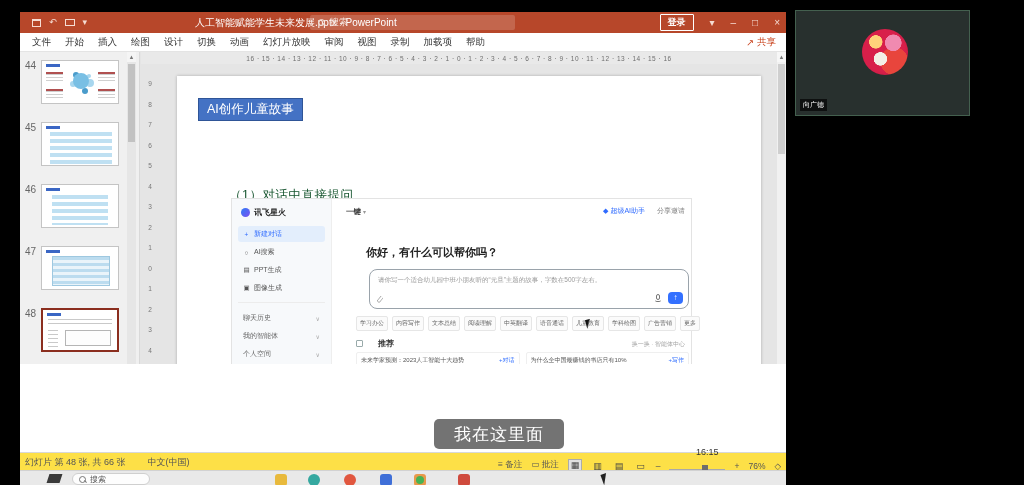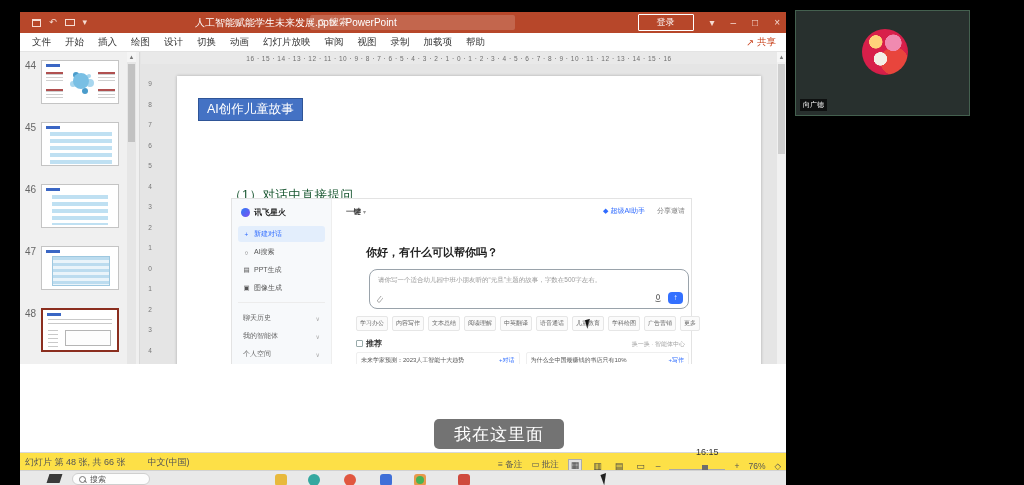--- a/index.html
+++ b/index.html
@@ -14,21 +14,21 @@
   .qat{display:flex;align-items:center;gap:8px;padding-left:12px;font-size:9px;color:#f6ddd4;}
   .qat .g{line-height:1;}
   .saveico{width:9px;height:8px;border:1px solid #f6ddd4;border-top-width:2px;}
   .monico{width:10px;height:7px;border:1px solid #f6ddd4;}
   .doc-title{position:absolute;left:175px;top:4px;font-size:10px;color:#fff;white-space:nowrap;}
   .tb-search{position:absolute;left:290px;top:3px;width:205px;height:15px;background:rgba(255,255,255,.17);border-radius:2px;display:flex;align-items:center;gap:5px;padding-left:8px;color:#f3e2db;font-size:9px;}
   .mag{position:relative;width:7px;height:7px;flex:0 0 auto;}
   .mag::before{content:"";position:absolute;left:0;top:0;width:5px;height:5px;border:1px solid currentColor;border-radius:50%;}
   .mag::after{content:"";position:absolute;left:5px;top:5px;width:3px;height:1px;background:currentColor;transform:rotate(45deg);}
   .tb-right{position:absolute;right:6px;top:0;height:21px;display:flex;align-items:center;gap:16px;}
-  .login-btn{border:1px solid #fff;color:#fff;font-size:9px;padding:1px 18px;border-radius:1px;}
+  .login-btn{border:1px solid #fff;color:#fff;font-size:9px;padding:1px 7px;border-radius:1px;font-weight:bold;}
   .winbtn{color:#f6ddd4;font-size:10px;line-height:1;}
 
   
   .menubar{position:absolute;left:0;top:21px;right:0;height:19px;background:#fff;border-bottom:1px solid #e4e4e4;display:flex;align-items:center;}
   .tabs{display:flex;gap:14px;padding-left:12px;font-size:9.5px;color:#333;white-space:nowrap;}
   .share-btn{position:absolute;right:10px;top:0;height:19px;display:flex;align-items:center;gap:3px;color:#c8401a;font-size:9.5px;}
 
   
   .content{position:absolute;left:0;top:40px;right:0;height:312px;background:#e5e5e5;overflow:hidden;}
 
@@ -85,21 +85,21 @@
   .sp-input{position:absolute;left:137px;top:70px;width:320px;height:40px;border:1.5px solid #9aa3ab;border-radius:8px;background:#fff;}
   .sp-prompt{position:absolute;left:8px;top:5px;right:8px;font-size:6.5px;color:#9a9a9a;line-height:1.4;overflow:hidden;white-space:nowrap;text-overflow:ellipsis;}
   .clip{position:absolute;left:8px;bottom:5px;width:4px;height:7px;border:1px solid #aaa;border-top:none;border-radius:0 0 3px 3px;transform:rotate(40deg);}
   .micwrap{position:absolute;right:26px;bottom:4px;width:8px;height:10px;}
   .mic{position:absolute;left:2px;top:0;width:4px;height:6px;border:1px solid #777;border-radius:2px;}
   .micbase{position:absolute;left:1px;top:6px;width:6px;height:2px;border-bottom:1px solid #777;border-radius:0 0 3px 3px;}
   .sendbtn{position:absolute;right:5px;bottom:4px;width:15px;height:12px;background:#3370ff;border-radius:4px;color:#fff;font-size:8px;line-height:12px;text-align:center;}
   .sp-chips{position:absolute;left:124px;top:117px;width:333px;display:flex;gap:4px;}
   .sp-chips span{flex:0 0 auto;border:1px solid #e6e6e6;background:#fbfbfb;border-radius:2px;padding:2px 3px;font-size:6px;color:#666;white-space:nowrap;}
   .cursor{position:absolute;left:354px;top:120px;width:0;height:0;border-left:5px solid #111;border-right:3px solid transparent;border-bottom:9px solid transparent;filter:drop-shadow(0 0 1px #fff);transform:rotate(-15deg);}
-  .sp-rec-h{position:absolute;left:124px;top:139px;display:flex;align-items:center;gap:3px;font-size:8px;font-weight:bold;color:#333;}
+  .sp-rec-h{position:absolute;left:124px;top:139px;display:flex;align-items:center;gap:15px;font-size:8px;font-weight:bold;color:#333;}
   .recico{width:7px;height:7px;border:1px solid #9aa;border-radius:1px;}
   .sp-rec-r{position:absolute;right:6px;top:141px;font-size:6px;color:#a5a5a5;}
   .sp-rows{position:absolute;left:124px;top:153px;width:333px;display:flex;gap:6px;}
   .sp-rows .row{flex:1;display:flex;align-items:center;justify-content:space-between;border:1px solid #efefef;background:#fff;border-radius:2px;padding:3px 4px;}
   .sp-rows .tx{font-size:6px;color:#555;white-space:nowrap;overflow:hidden;text-overflow:ellipsis;max-width:118px;}
   .sp-rows .lk{font-size:6px;color:#3370ff;white-space:nowrap;}
   .sp-cards{position:absolute;left:124px;top:172px;width:333px;display:flex;gap:5px;}
   .sp-cards .card{flex:1;border:1px solid #ececec;border-radius:3px;background:#fff;padding:4px 5px;overflow:hidden;height:34px;}
   .sp-cards .hd{display:flex;align-items:center;gap:3px;white-space:nowrap;overflow:hidden;}
   .sp-cards .cic{color:#3370ff;font-size:6.5px;}

